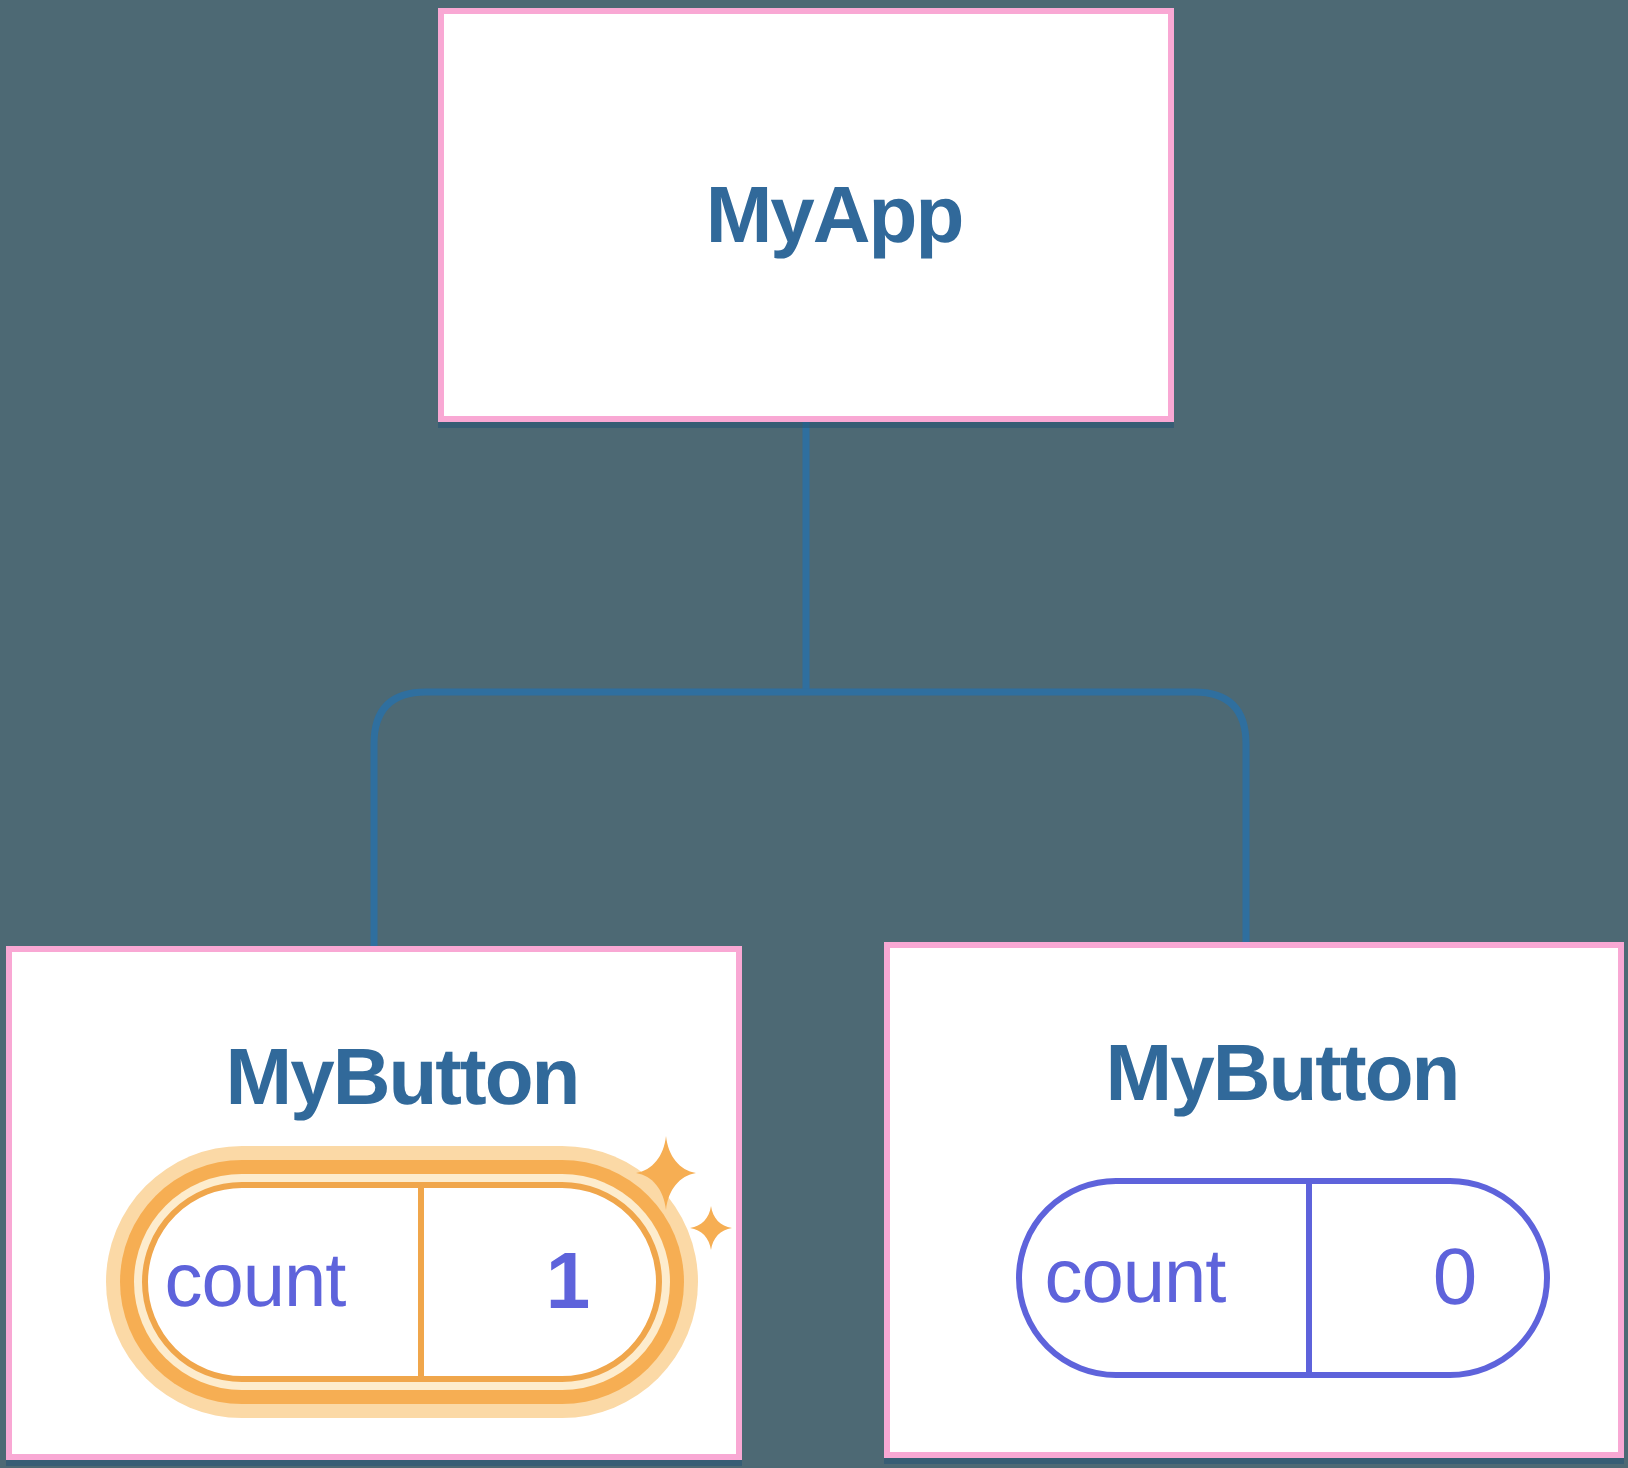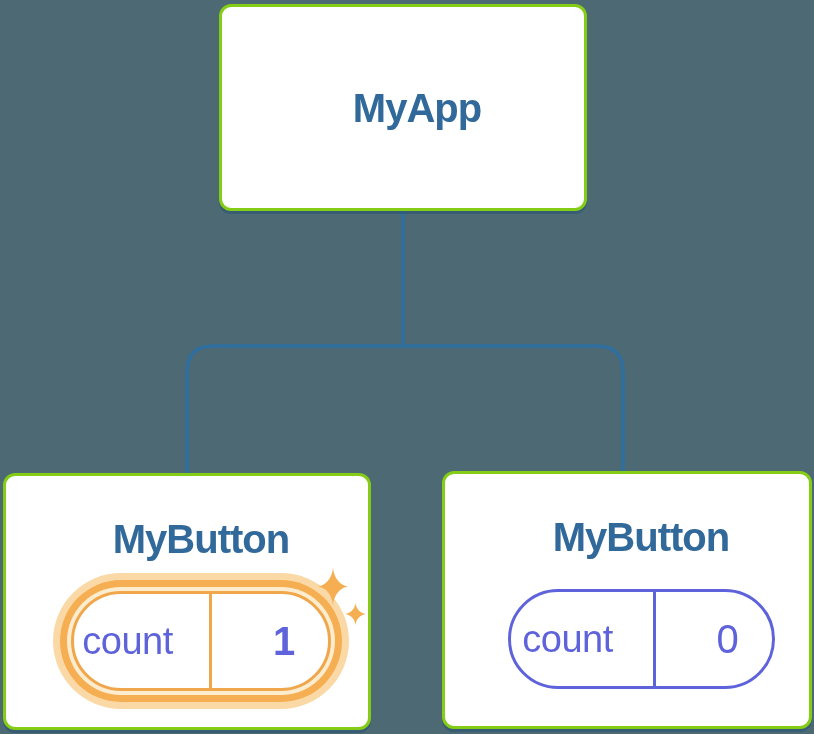--- a/index.html
+++ b/index.html
@@ -13,22 +13,22 @@
   }
   .connector-svg {
     position: absolute;
     left: 0; top: 0;
     z-index: 1;
   }
   .node {
     position: absolute;
     box-sizing: border-box;
     background: #ffffff;
-    border: 3px solid #84cc16;
-    border-radius: 12px;
+    border: 3px solid #f9a8d4;
+    border-radius: 0;
     box-shadow: 0 3px 0 rgba(38, 84, 117, 0.55);
     z-index: 2;
     padding-left: 28px;
   }
   .node-root {
     left: 219px; top: 4px;
     width: 368px; height: 207px;
     display: flex;
     align-items: center;
     justify-content: center;

